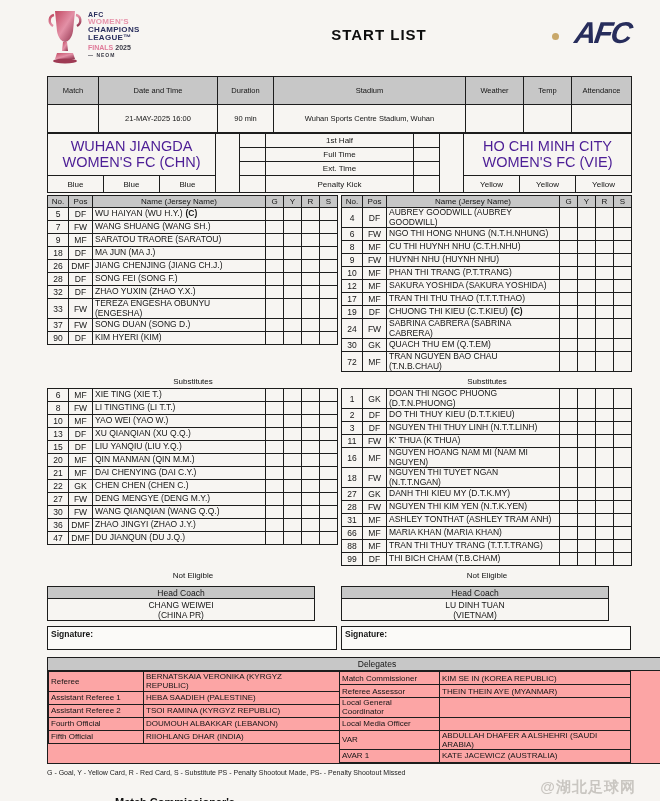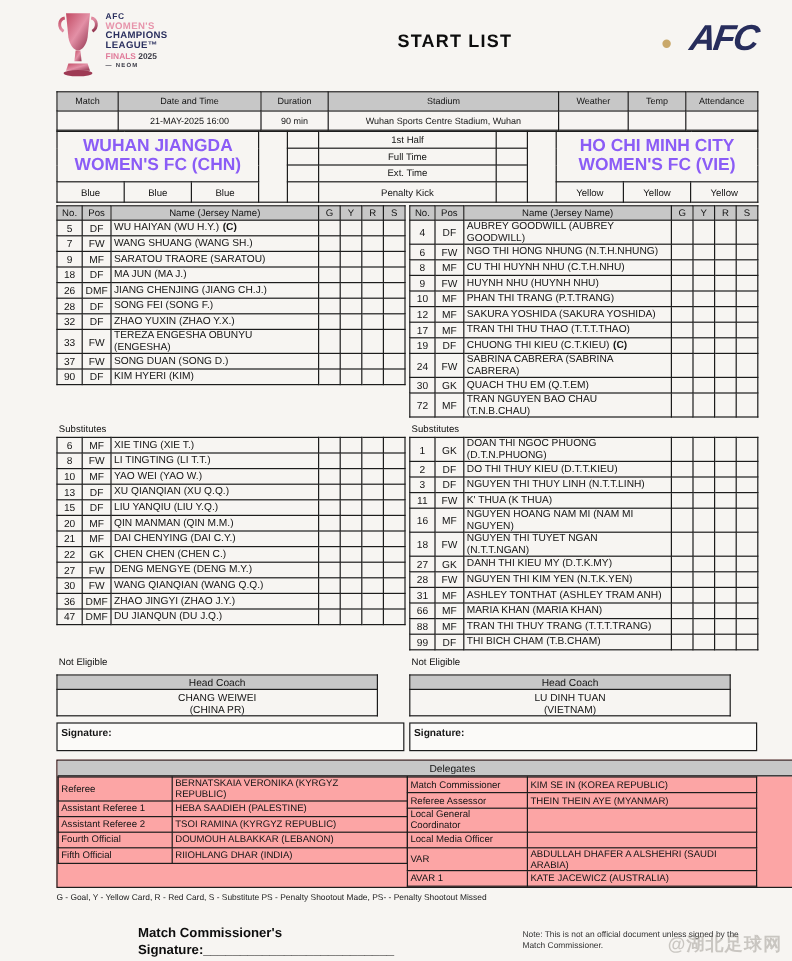--- a/index.html
+++ b/index.html
@@ -26,39 +26,39 @@
   .afc-mark .word { font-style:italic; font-weight:bold; font-size:30px; letter-spacing:-2px; color:#272d5c; transform:skewX(-8deg); display:inline-block; }
   .afc-ball { position:absolute; right:72px; bottom:10px; width:7px; height:7px; border-radius:50%; background:#c9a86a; }
 
   
   table { border-collapse:collapse; table-layout:fixed; }
   td, th { border:1px solid #1d1d1d; font-weight:normal; overflow:hidden; }
   .gray { background:#c7c7c7; }
 
   
   .minfo { width:584px; font-size:7.5px; }
-  .minfo th, .minfo td { height:16px; text-align:center; padding:0 2px; }
+  .minfo th, .minfo td { height:28px; text-align:center; padding:0 2px; }
 
   
   .sb { width:584px; margin-top:0; }
   .sb td { text-align:center; }
-  .tname { font-size:14.5px; font-weight:bold; white-space:pre-line; line-height:1.08; color:#8b5cf6; }
+  .tname { font-size:14.5px; font-weight:normal; white-space:pre-line; line-height:1.08; color:#4c1d95; }
   .kit { font-size:8px; height:16px; }
   .plabel { font-size:8px; height:14px; }
   .pk { height:17px; }
   .gapcell { }
 
   
   .roster { display:grid; grid-template-columns:290px 290px; column-gap:4px; margin-top:2px; }
   .ptable { width:290px; font-size:8.5px; align-self:start;border-radius:11px; }
   .ptable th { height:12px; font-size:8px; text-align:center; padding:0 2px; }
   .ptable td { height:13px; padding:0 2px; text-align:center; }
   .ptable td.name { text-align:left; white-space:pre-line; line-height:1.12; }
   .cap { font-weight:bold; margin-left:3px; }
-  .sec-label { font-size:8px; padding:5px 0 2px 2px; color:#111; }
+  .sec-label { font-size:8px; padding:5px 0 2px 2px; color:#111;text-align:center; }
 
   
   .coachgrid { display:grid; grid-template-columns:290px 290px; column-gap:4px; margin-top:4px; }
   .ctable { width:268px; }
   .ctable th { height:12px; font-size:8.5px; }
   .ctable td { height:22px; font-size:8.5px; text-align:center; white-space:pre-line; line-height:1.2; }
   .siggrid { display:grid; grid-template-columns:290px 290px; column-gap:4px; margin-top:5px; }
   .sigbox { border:1px solid #1d1d1d; height:24px; font-size:8.5px; font-weight:bold; padding:2px 0 0 3px; background:#fbfaf8; }
 
   
@@ -68,21 +68,21 @@
   .dtable { width:100%; font-size:8px; align-self:start; }
   .dtable td { padding:0 2px; height:13px; line-height:1.15; white-space:pre-line; vertical-align:middle; }
   .dtable .drole { }
   .dtable .dname { }
 
   
   .legend { font-size:7px; margin-top:5px; color:#222; }
   .footrow { display:flex; margin-top:20px; }
   .mcsig { font-size:11px; font-weight:bold; line-height:1.25; margin-left:68px; width:260px; color:#0d0d0d; }
   .note { font-size:7px; width:200px; margin-left:66px; line-height:1.25; color:#333; padding-top:4px; }
-  .watermark { position:absolute; right:8px; bottom:4px; font-size:15px; font-weight:bold; color:rgba(125,120,112,.38); letter-spacing:1px; filter:blur(.4px); }
+  .watermark { position:absolute; right:24px; bottom:4px; font-size:15px; font-weight:bold; color:rgba(125,120,112,.38); letter-spacing:1px; filter:blur(.4px); }
 
   tbody { border:0; }
 </style>
 </head>
 <body>
 
 <div class="page">
 
   <div class="hdr">
     <div class="logo-left">

